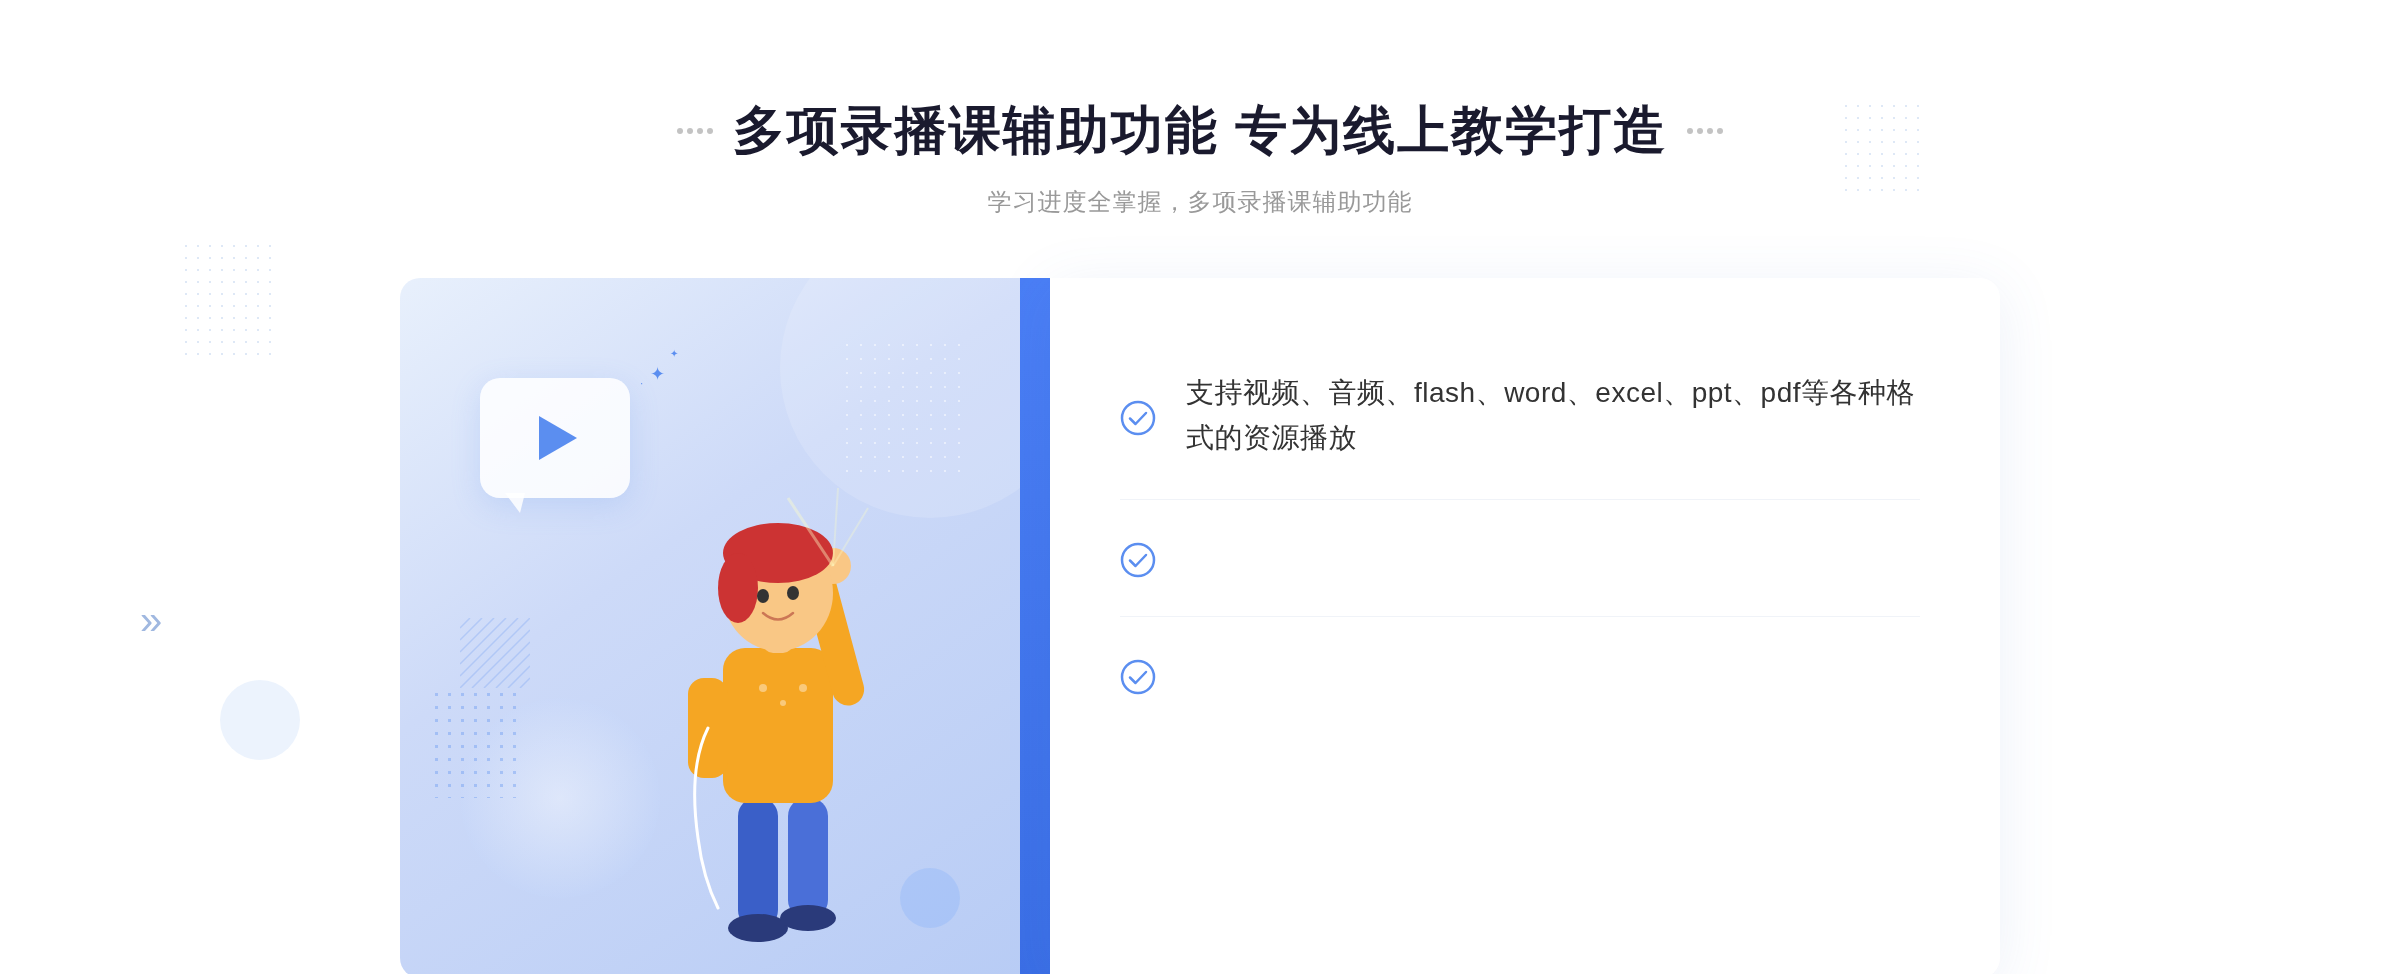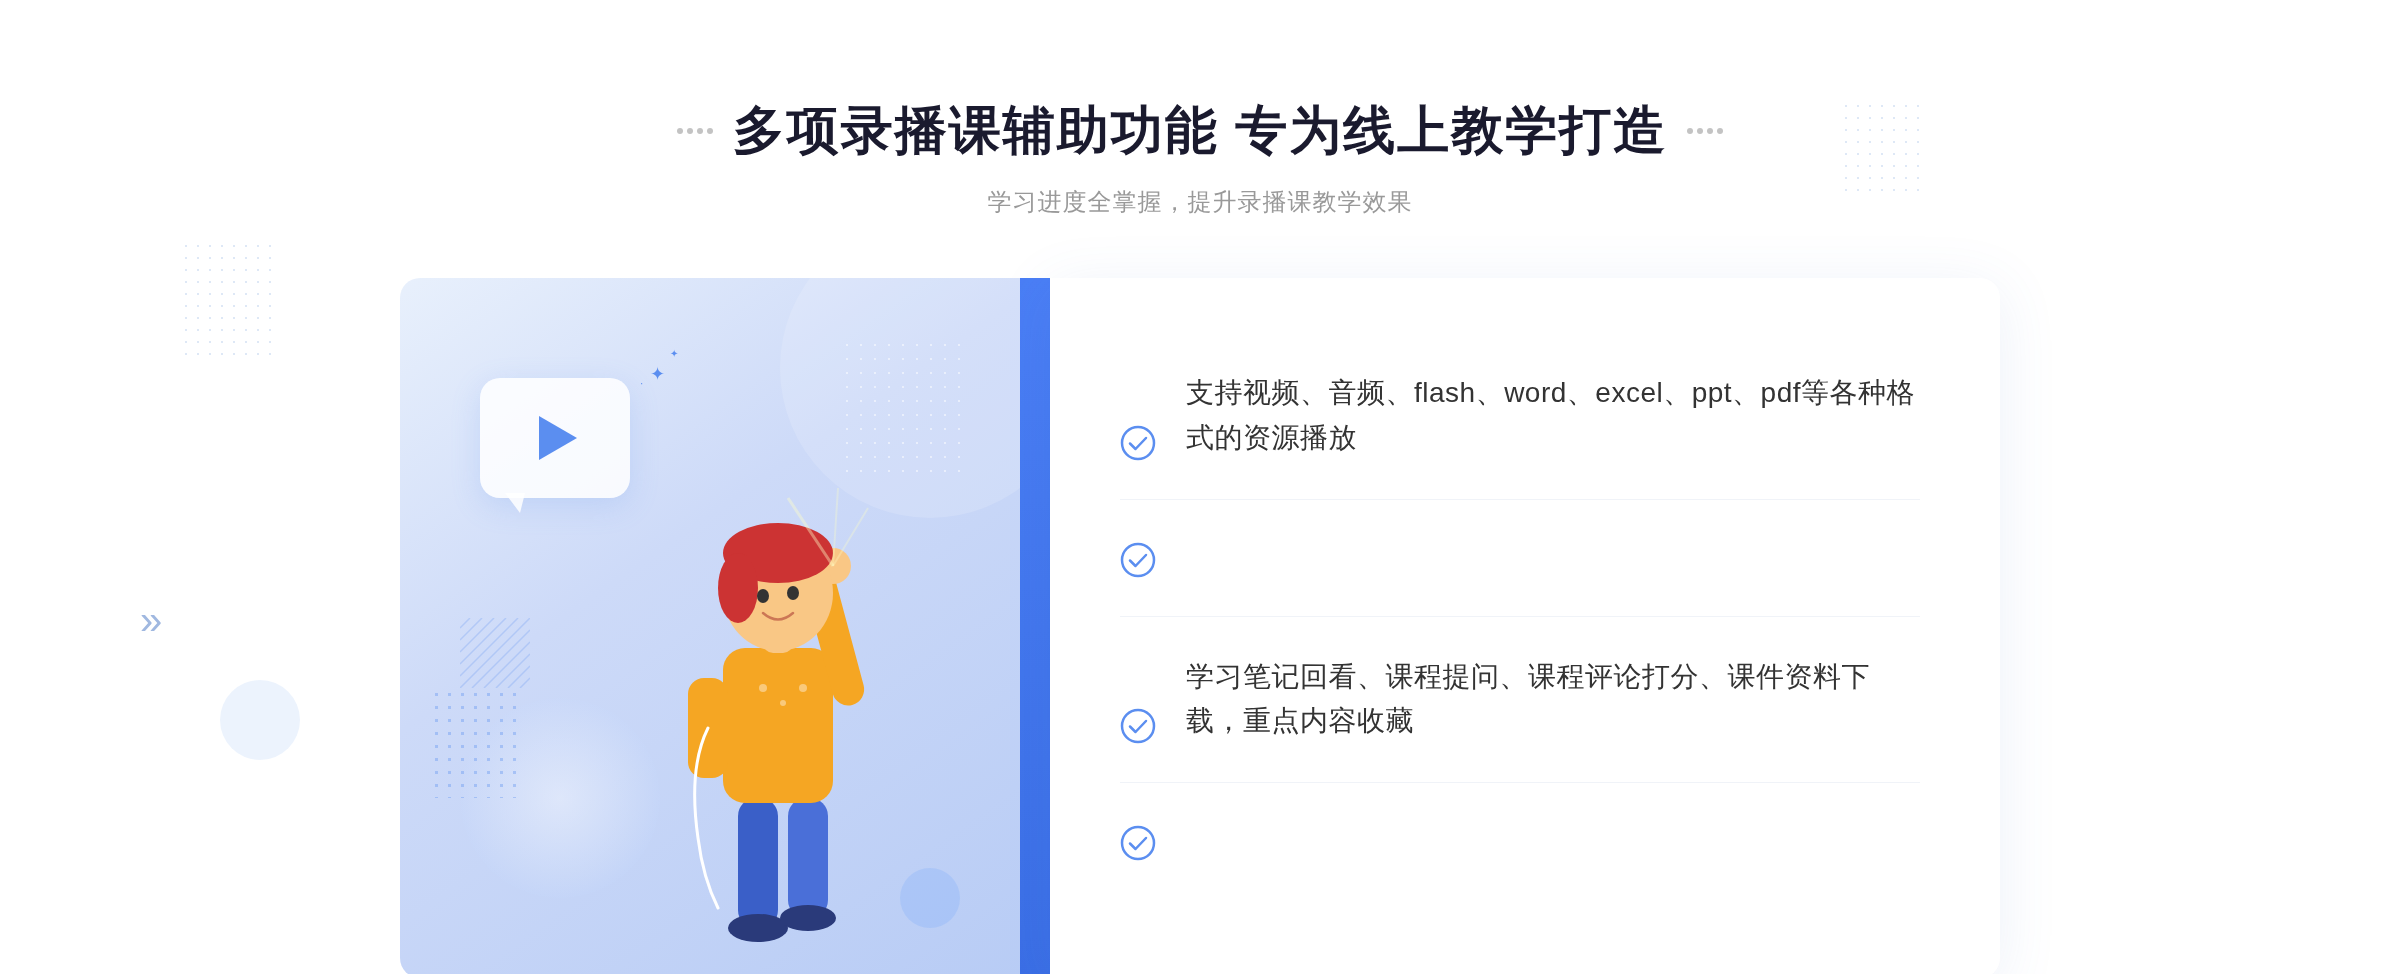--- a/index.html
+++ b/index.html
@@ -230,21 +230,21 @@
       border-radius: 0 20px 20px 0;
       padding: 55px 80px 55px 70px;
       box-shadow: 0 10px 60px rgba(80,120,200,0.1);
       display: flex;
       flex-direction: column;
       gap: 0;
     }
 
     .feature-item {
       display: flex;
-      align-items: flex-end;
+      align-items: center;
       gap: 30px;
       padding: 38px 0;
       border-bottom: 1px solid #f0f3f8;
     }
 
     .feature-item:last-child {
       border-bottom: none;
     }
 
     .check-icon {
@@ -333,21 +333,21 @@
           <span></span>
       </div>
       <h1 class="main-title">多项录播课辅助功能 专为线上教学打造</h1>
       <div class="header-dots-icon">
         <span></span>
           <span></span>
           <span></span>
           <span></span>
       </div>
     </div>
-    <p class="subtitle">学习进度全掌握，提升录播课教学效果</p>
+    <p class="subtitle">学习进度全掌握，多项录播课辅助功能</p>
   </div>
 
   <div class="content-area">
 
     <div class="illustration-panel">
       <div class="illus-dots"></div>
 
       <div class="play-bubble">
         <div class="play-bubble-bg">
           <div class="play-triangle"></div>
@@ -438,34 +438,25 @@
 
       <div class="feature-item">
         <div class="check-icon">
           <svg viewBox="0 0 36 36" fill="none" xmlns="http://www.w3.org/2000/svg">
             <circle cx="18" cy="18" r="16" stroke="#5b8ef0" stroke-width="2.5"></circle>
             <path d="M10 18.5L15.5 24L26 13" stroke="#5b8ef0" stroke-width="2.5" stroke-linecap="round" stroke-linejoin="round"></path>
           </svg>
         </div>
       </div>
 
+
       <div class="feature-item">
         <div class="check-icon">
           <svg viewBox="0 0 36 36" fill="none" xmlns="http://www.w3.org/2000/svg">
             <circle cx="18" cy="18" r="16" stroke="#5b8ef0" stroke-width="2.5"></circle>
             <path d="M10 18.5L15.5 24L26 13" stroke="#5b8ef0" stroke-width="2.5" stroke-linecap="round" stroke-linejoin="round"></path>
           </svg>
         </div>
-        <p class="feature-text">学习笔记回看、课程提问、课程评论打分、课件资料下载，重点内容收藏</p>
-      </div>
-
-      <div class="feature-item">
-        <div class="check-icon">
-          <svg viewBox="0 0 36 36" fill="none" xmlns="http://www.w3.org/2000/svg">
-            <circle cx="18" cy="18" r="16" stroke="#5b8ef0" stroke-width="2.5"></circle>
-            <path d="M10 18.5L15.5 24L26 13" stroke="#5b8ef0" stroke-width="2.5" stroke-linecap="round" stroke-linejoin="round"></path>
-          </svg>
-        </div>
       </div>
 
     </div>
   </div>
 </div>
 
 </body></html>

